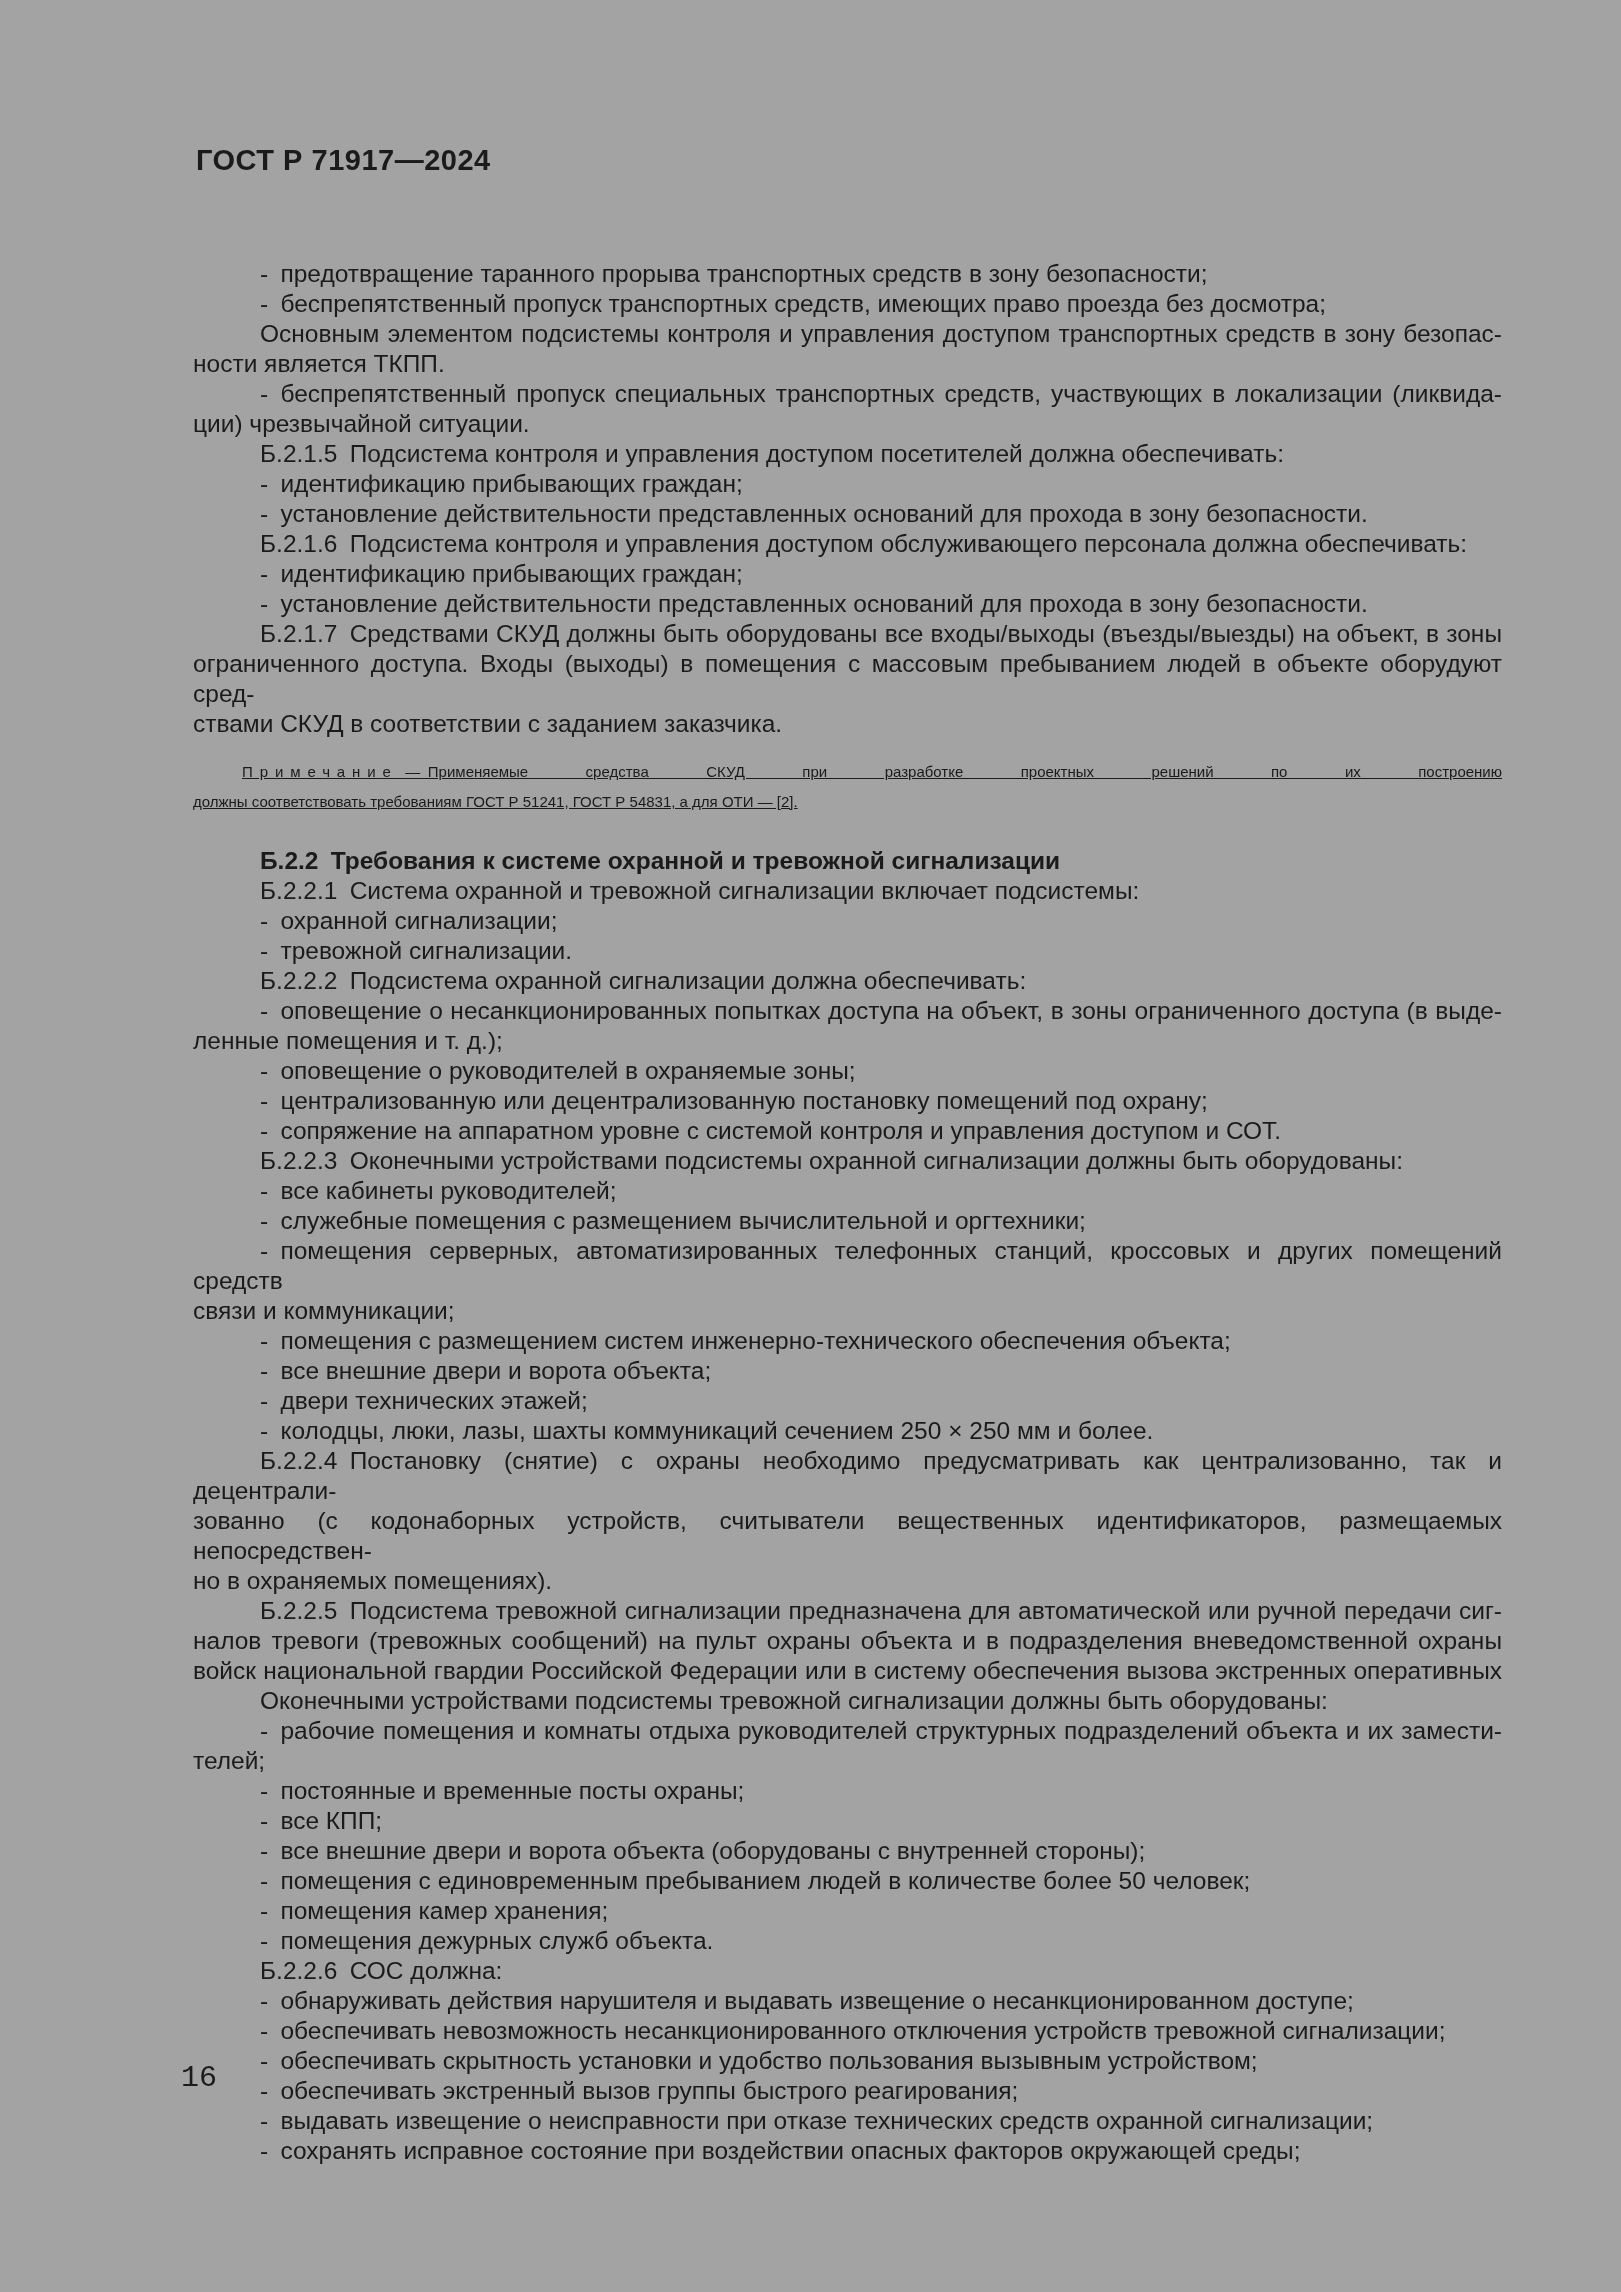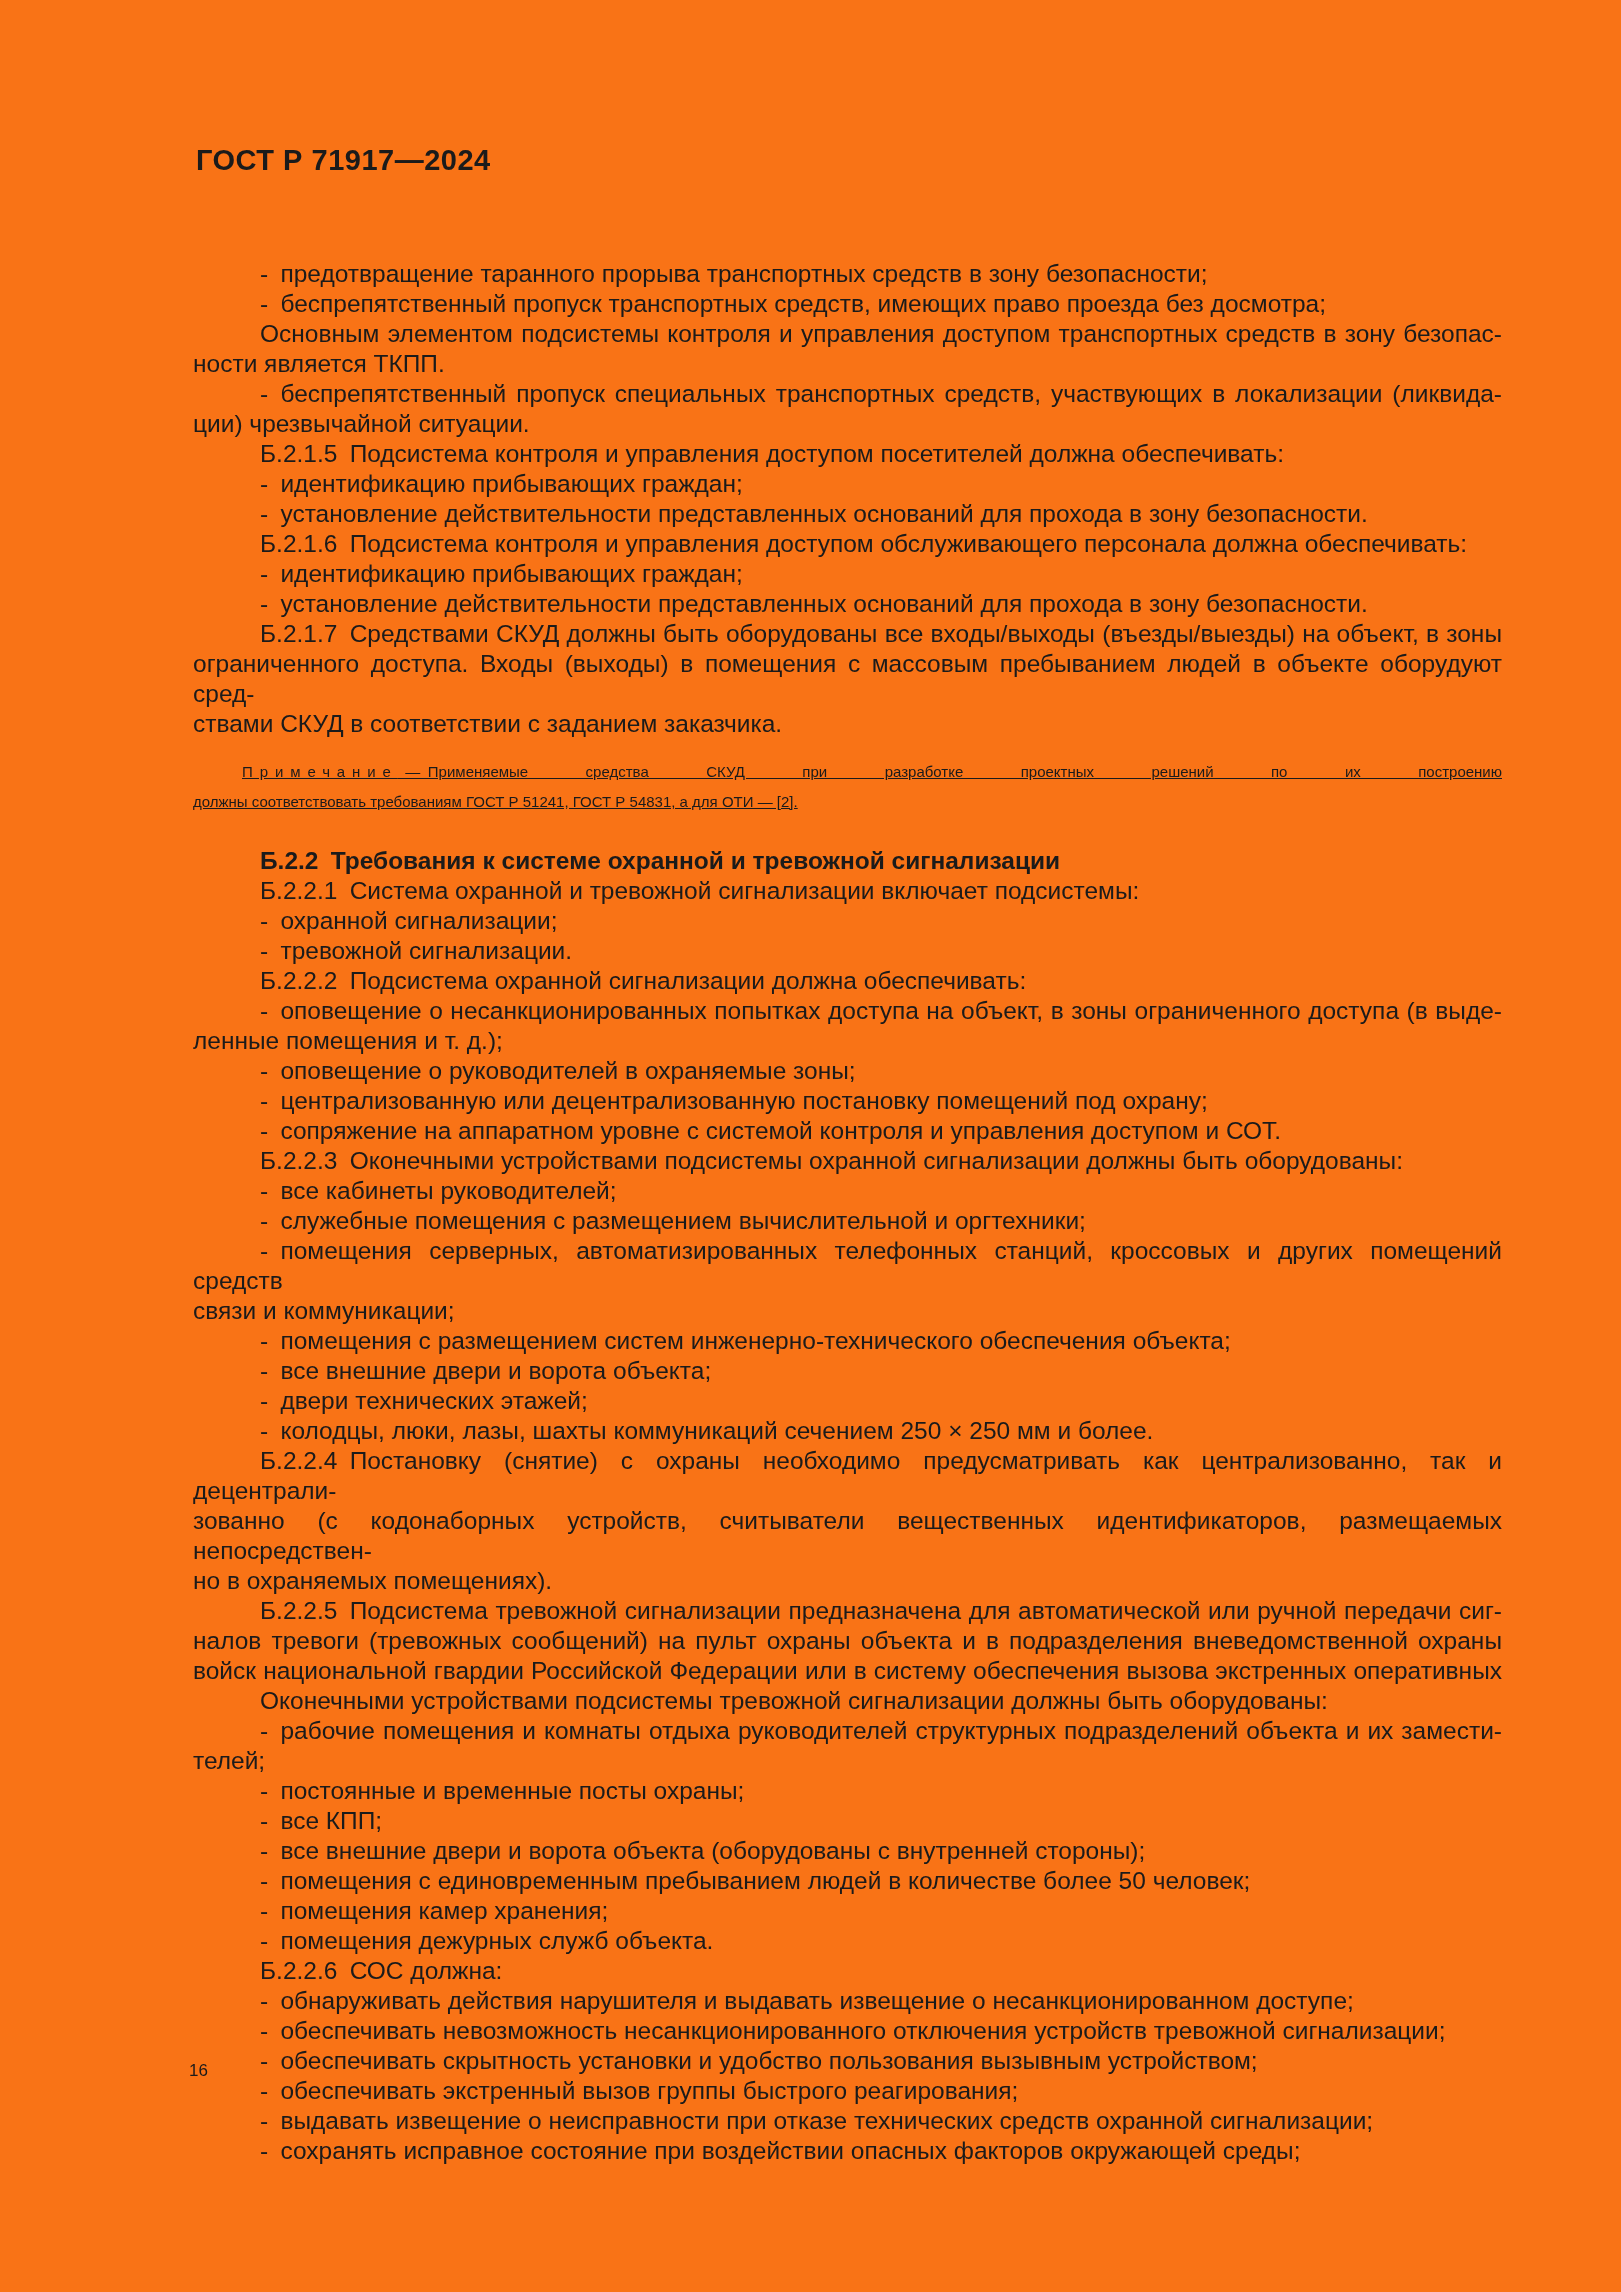--- a/index.html
+++ b/index.html
@@ -4,21 +4,21 @@
 <style>
   html, body {
     margin: 0;
     padding: 0;
     background: #ffffff;
   }
   .page {
     position: relative;
     width: 1621px;
     height: 2293px;
-    background: #f97316;
+    background: #a3a3a3;
     font-family: "Liberation Sans", sans-serif;
     color: #1b1b1b;
     overflow: hidden;
   }
   .doc-header {
     position: absolute;
     left: 196px;
     top: 144px;
     font-size: 29px;
     font-weight: bold;
@@ -47,23 +47,24 @@
     font-size: 15px;
     margin-top: 17.6px;
     margin-bottom: 29px;
     text-decoration: underline;
   }
   .note .line.first { text-indent: 49px; }
   .spaced { letter-spacing: 6.9px; }
   .heading { font-weight: bold; }
   .page-number {
     position: absolute;
-    left: 189px;
+    left: 181px;
     top: 2061px;
-    font-size: 17px;
+    font-size: 30px;
+    font-family: Liberation Mono, monospace;
   }
 </style>
 </head>
 <body>
 
 <div class="page">
   <div class="doc-header">ГОСТ Р 71917—2024</div>
 
   <div class="body-text">
       <div class="block list">

